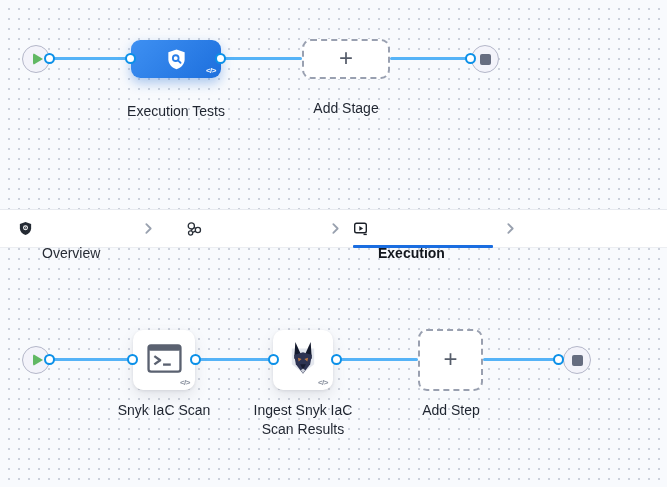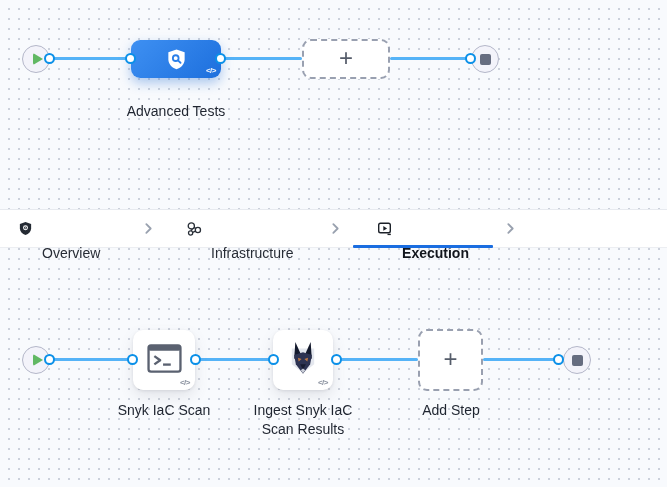--- a/index.html
+++ b/index.html
@@ -69,21 +69,22 @@
 
   <div class="round-node" style="left:471px;top:45px;">
     <div class="stop-sq"></div>
   </div>
 
   <div class="cpoint" style="left:44px;top:53px;"></div>
   <div class="cpoint" style="left:125px;top:53px;"></div>
   <div class="cpoint" style="left:215px;top:53px;"></div>
   <div class="cpoint" style="left:465px;top:53px;"></div>
 
-  <div class="node-label" style="left:106px;top:102px;width:140px;">Advanced Tests</div>
+  <div class="node-label" style="left:106px;top:102px;width:140px;">Execution Tests</div>
+  <div class="node-label" style="left:276px;top:99px;width:140px;">Add Stage</div>
 
   <div class="tabbar">
 
     <div class="tab" style="left:18px;">
       <svg viewBox="0 0 16 16" width="15" height="15">
         <path d="M8 1l6 2.2v4.4c0 3.6-2.5 6.1-6 7.4-3.5-1.3-6-3.8-6-7.4V3.2z" fill="#242a33"></path>
         <circle cx="8" cy="7.3" r="2.1" fill="none" stroke="#ffffff" stroke-width="1.1"></circle>
         <circle cx="8" cy="7.3" r="0.7" fill="#ffffff"></circle>
       </svg>
       <span class="tlabel">Overview</span>
@@ -97,30 +98,29 @@
 
     <div class="tab" style="left:186px;">
       <svg viewBox="0 0 16 16" width="16" height="16" fill="none" stroke="#2a3039" stroke-width="1.3">
         <circle cx="5.3" cy="4.9" r="3.1"></circle>
         <circle cx="4.6" cy="12" r="2.1"></circle>
         <circle cx="11.9" cy="9" r="2.6"></circle>
         <line x1="6.3" y1="7.7" x2="5.3" y2="10"></line>
         <line x1="8.1" y1="6.4" x2="9.8" y2="7.5"></line>
         <line x1="6.7" y1="11.4" x2="9.4" y2="10.1"></line>
       </svg>
-      <span class="tlabel">Infrastructure</span>
     </div>
 
     <div class="chev" style="left:329px;">
       <svg viewBox="0 0 12 12" width="13" height="13" fill="none" stroke="#99a1af" stroke-width="1.7" stroke-linecap="round" stroke-linejoin="round">
           <path d="M4 2l4 4-4 4"></path>
         </svg>
     </div>
 
-    <div class="tab active" style="left:353px;width:140px;justify-content:center;">
+    <div class="tab active" style="left:353px;width:140px;">
       <svg viewBox="0 0 16 16" width="16" height="16" fill="none" stroke="#1c2129" stroke-width="1.4">
         <rect x="1.7" y="2.2" width="11.6" height="9.6" rx="1.8"></rect>
         <path d="M6.3 5l3.8 2.4-3.8 2.4z" fill="#1c2129" stroke="none"></path>
         <line x1="10.5" y1="13.4" x2="13.8" y2="13.4"></line>
       </svg>
       <span class="tlabel">Execution</span>
       <div class="tab-underline"></div>
     </div>
 
     <div class="chev" style="left:504px;">

